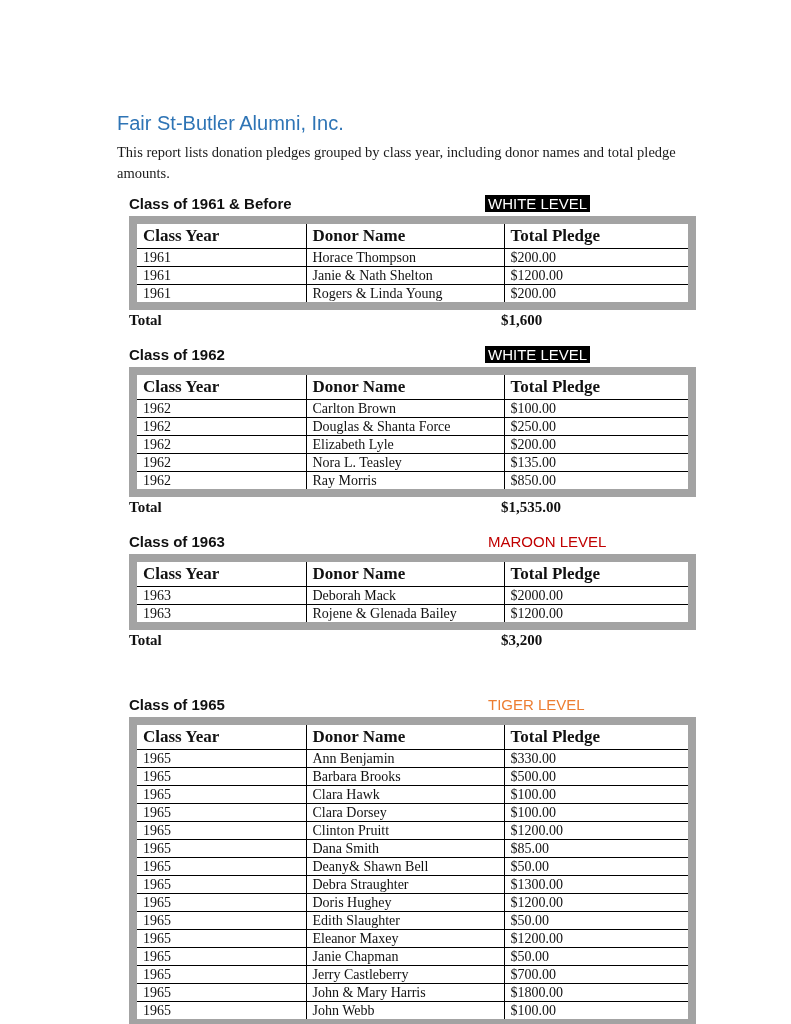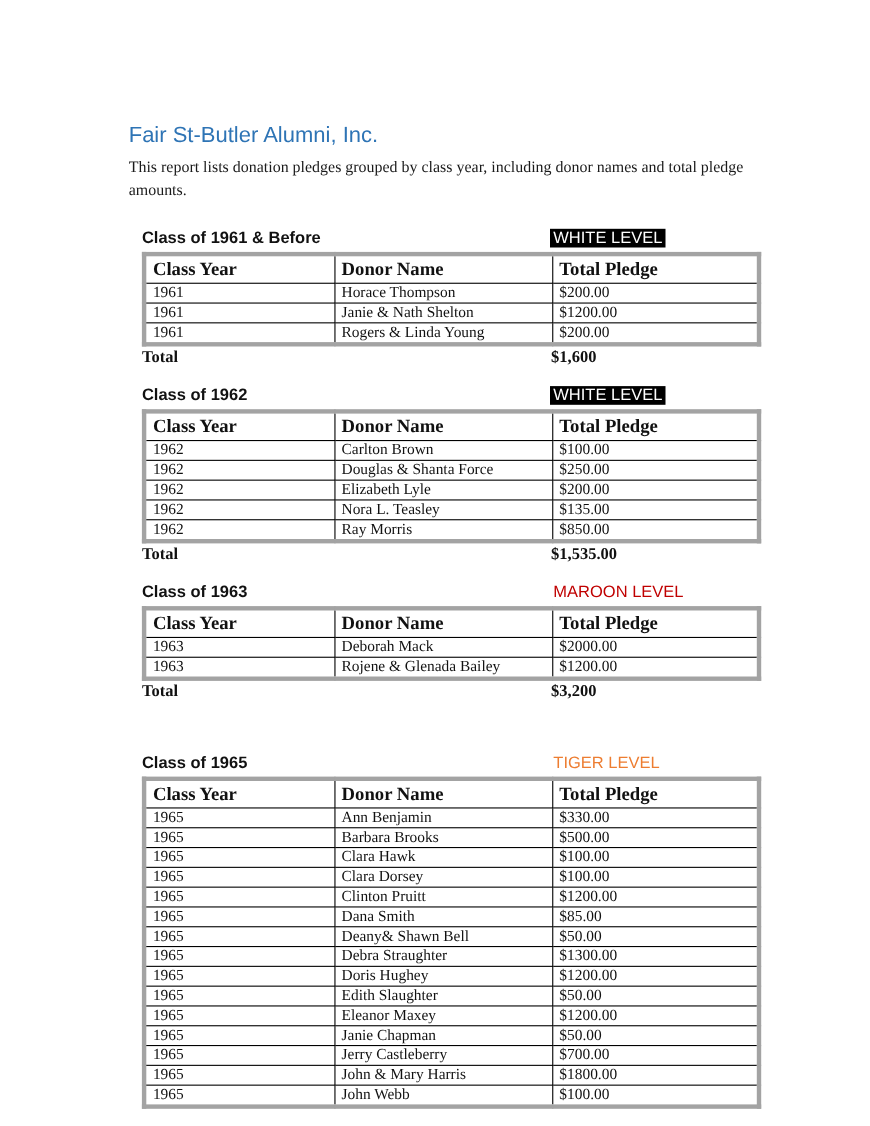--- a/index.html
+++ b/index.html
@@ -18,41 +18,41 @@
     font-size: 20px; font-weight: normal;
     line-height: 1.15; margin: 0 0 7px 0;
   }
   .report-subtitle {
     font-family: "Liberation Sans", sans-serif;
     font-size: 17px; font-weight: normal;
     line-height: 1.2; margin: 0 0 4px 0;
   }
   .report-description {
     font-size: 14.5px; line-height: 1.42;
-    margin: 0 0 25px 0; width: 565px; color: #1a1a1a;
+    margin: 0 0 12px 0; width: 565px; color: #1a1a1a;
   }
 
   .section { margin-top: 0; padding-left: 12px; }
   .section + .section { margin-top: 16px; }
   #sections .section:nth-child(4) { margin-top: 46px; }
 
   .section-header {
     position: relative; height: 19px; margin-bottom: 2px;
     font-family: "Liberation Sans", sans-serif; font-size: 15px;
   }
   .class-label { font-weight: bold; color: #111111; }
   .level-label {
-    position: absolute; left: 371px; top: 0;
+    position: absolute; left: 356px; top: 0;
     font-family: "Liberation Sans", sans-serif; font-size: 15px;
     padding: 0 3px; white-space: nowrap;
   }
 
   table.pledge-table {
     border-collapse: collapse; table-layout: fixed;
-    width: 559px; border: 4px solid #a3a3a3;
+    width: 559px; border: 8px solid #a3a3a3;
   }
   .pledge-table col.c1 { width: 173px; }
   .pledge-table col.c2 { width: 198px; }
   .pledge-table col.c3 { width: 188px; }
   .pledge-table th {
     font-family: "Liberation Serif", serif;
     font-size: 17px; font-weight: bold; text-align: left;
     padding: 2px 6px; border: 1px solid #000000;
     color: #111111; white-space: nowrap; overflow: hidden;
   }

